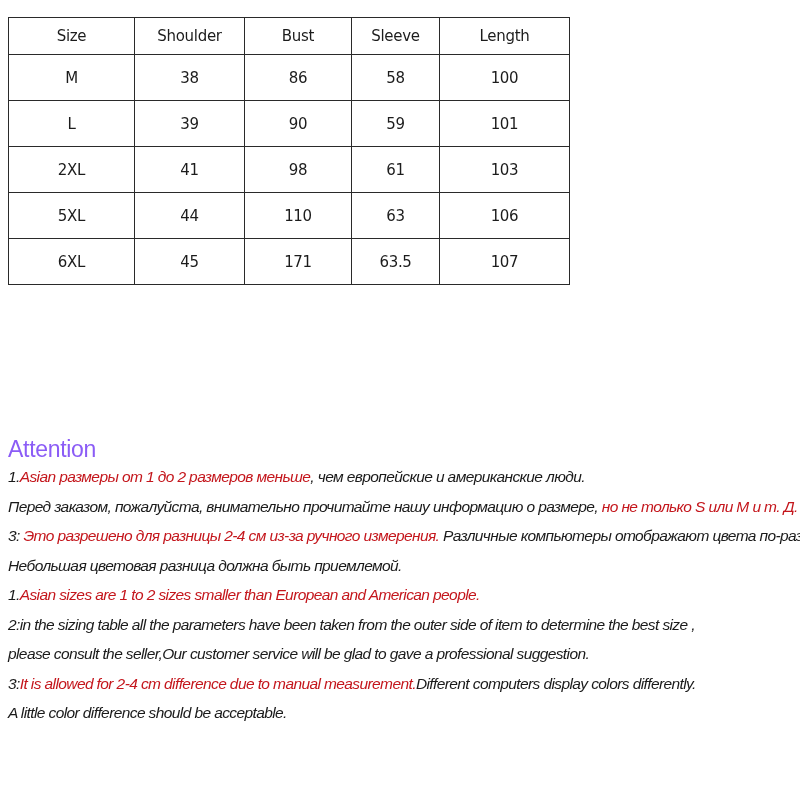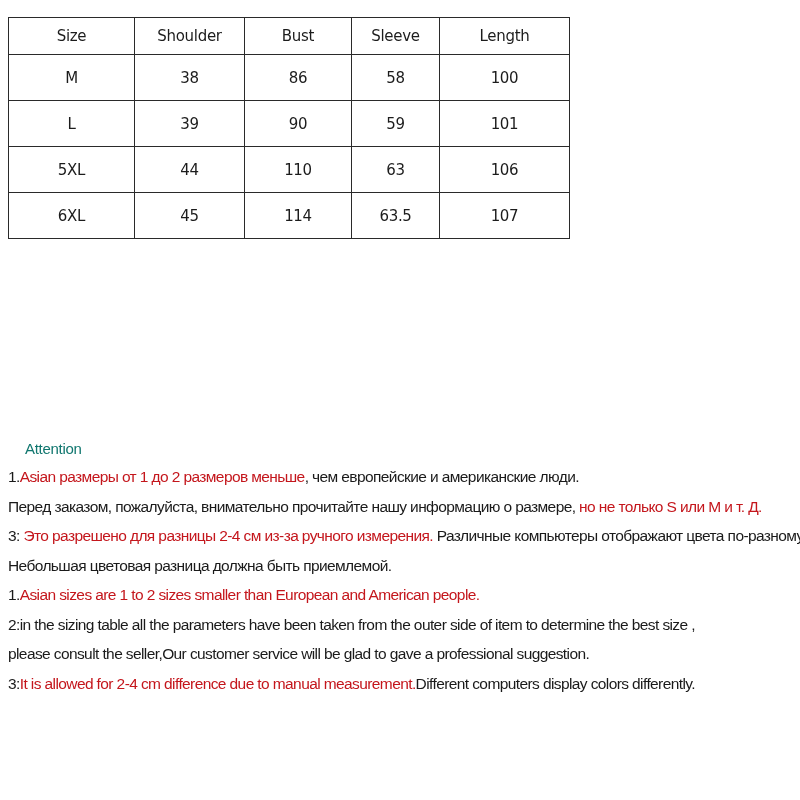--- a/index.html
+++ b/index.html
@@ -9,22 +9,22 @@
     border-collapse: collapse; table-layout: fixed;
     font-family: "DejaVu Sans", sans-serif; font-size: 15px; color: #1c1c1c; padding-left: 25px;
   }
   table.size-table th, table.size-table td {
     border: 1.5px solid #2a2a2a; text-align: center; font-weight: normal;
     height: 45px; padding: 0; letter-spacing: -0.3px;
   }
   table.size-table th { height: 36px; }
   col.c0 { width: 126px; } col.c1 { width: 110px; } col.c2 { width: 107px; } col.c3 { width: 88px; } col.c4 { width: 130px; }
   .notes { position: absolute; left: 8px; top: 436px; width: 792px; font-family: "Liberation Sans", sans-serif; font-size: 15.5px; letter-spacing: -0.6px; }
-  .notes .attention { color: #0f766e; font-size: 15px; height: 26px; line-height: 26px; letter-spacing: -0.3px; margin-left: 17px; }
-  .notes .line { height: 29.5px; line-height: 29.5px; white-space: nowrap; color: #1a1a1a; }
+  .notes .attention { color: #8b5cf6; font-size: 23px; height: 26px; line-height: 26px; letter-spacing: -0.3px; }
+  .notes .line { height: 29.5px; line-height: 29.5px; white-space: nowrap; color: #1a1a1a; font-style: italic; }
   .red { color: #c4161c; }
 </style>
 </head>
 <body>
 
 <table class="size-table">
   <colgroup>
       <col class="c0">
       <col class="c1">
       <col class="c2">
@@ -49,41 +49,49 @@
         <td>100</td>
       </tr>
       <tr>
         <td>L</td>
         <td>39</td>
         <td>90</td>
         <td>59</td>
         <td>101</td>
       </tr>
       <tr>
+        <td>2XL</td>
+        <td>41</td>
+        <td>98</td>
+        <td>61</td>
+        <td>103</td>
+      </tr>
+      <tr>
         <td>5XL</td>
         <td>44</td>
         <td>110</td>
         <td>63</td>
         <td>106</td>
       </tr>
       <tr>
         <td>6XL</td>
         <td>45</td>
-        <td>114</td>
+        <td>171</td>
         <td>63.5</td>
         <td>107</td>
       </tr>
     </tbody>
 </table>
 
 <div class="notes">
   <div class="attention">Attention</div>
   <div id="note-lines">
       <div class="line"><span>1.</span><span class="red">Asian размеры от 1 до 2 размеров меньше</span><span>, чем европейские и американские люди.</span></div>
       <div class="line"><span>Перед заказом, пожалуйста, внимательно прочитайте нашу информацию о размере, </span><span class="red">но не только S или M и т. Д.</span></div>
       <div class="line"><span>3: </span><span class="red">Это разрешено для разницы 2-4 см из-за ручного измерения.</span><span> Различные компьютеры отображают цвета по-разному.</span></div>
       <div class="line"><span>Небольшая цветовая разница должна быть приемлемой.</span></div>
       <div class="line"><span>1.</span><span class="red">Asian sizes are 1 to 2 sizes smaller than European and American people.</span></div>
       <div class="line"><span>2:in the sizing table all the parameters have been taken from the outer side of item  to determine the best size ,</span></div>
       <div class="line"><span>please consult the seller,Our customer service will be glad to  gave a professional suggestion.</span></div>
       <div class="line"><span>3:</span><span class="red">It is allowed for 2-4 cm difference due to manual measurement.</span><span>Different computers display colors differently.</span></div>
+      <div class="line"><span>A little color difference should be acceptable.</span></div>
     </div>
 </div>
 
 </body></html>

